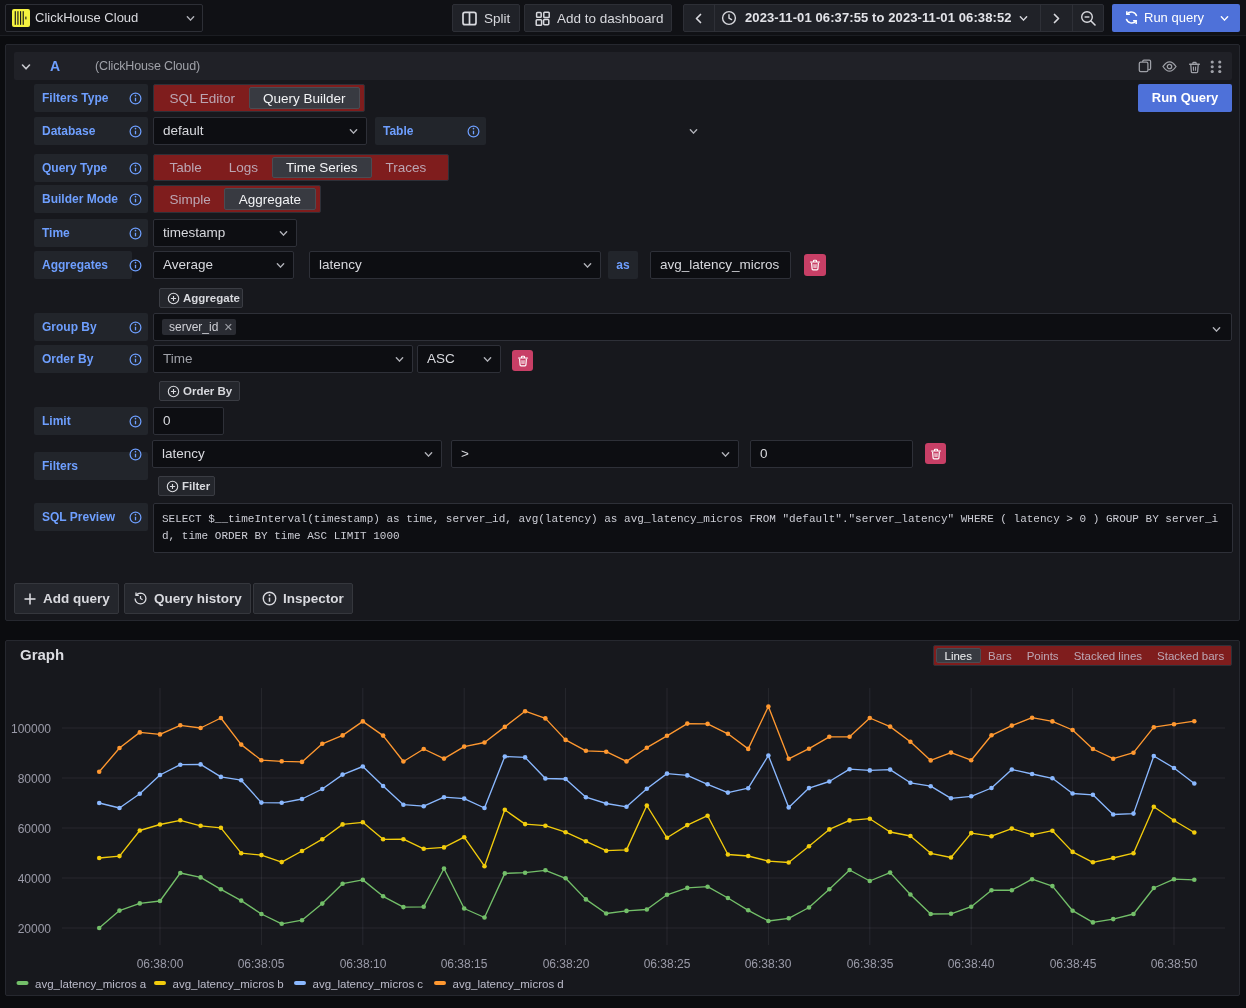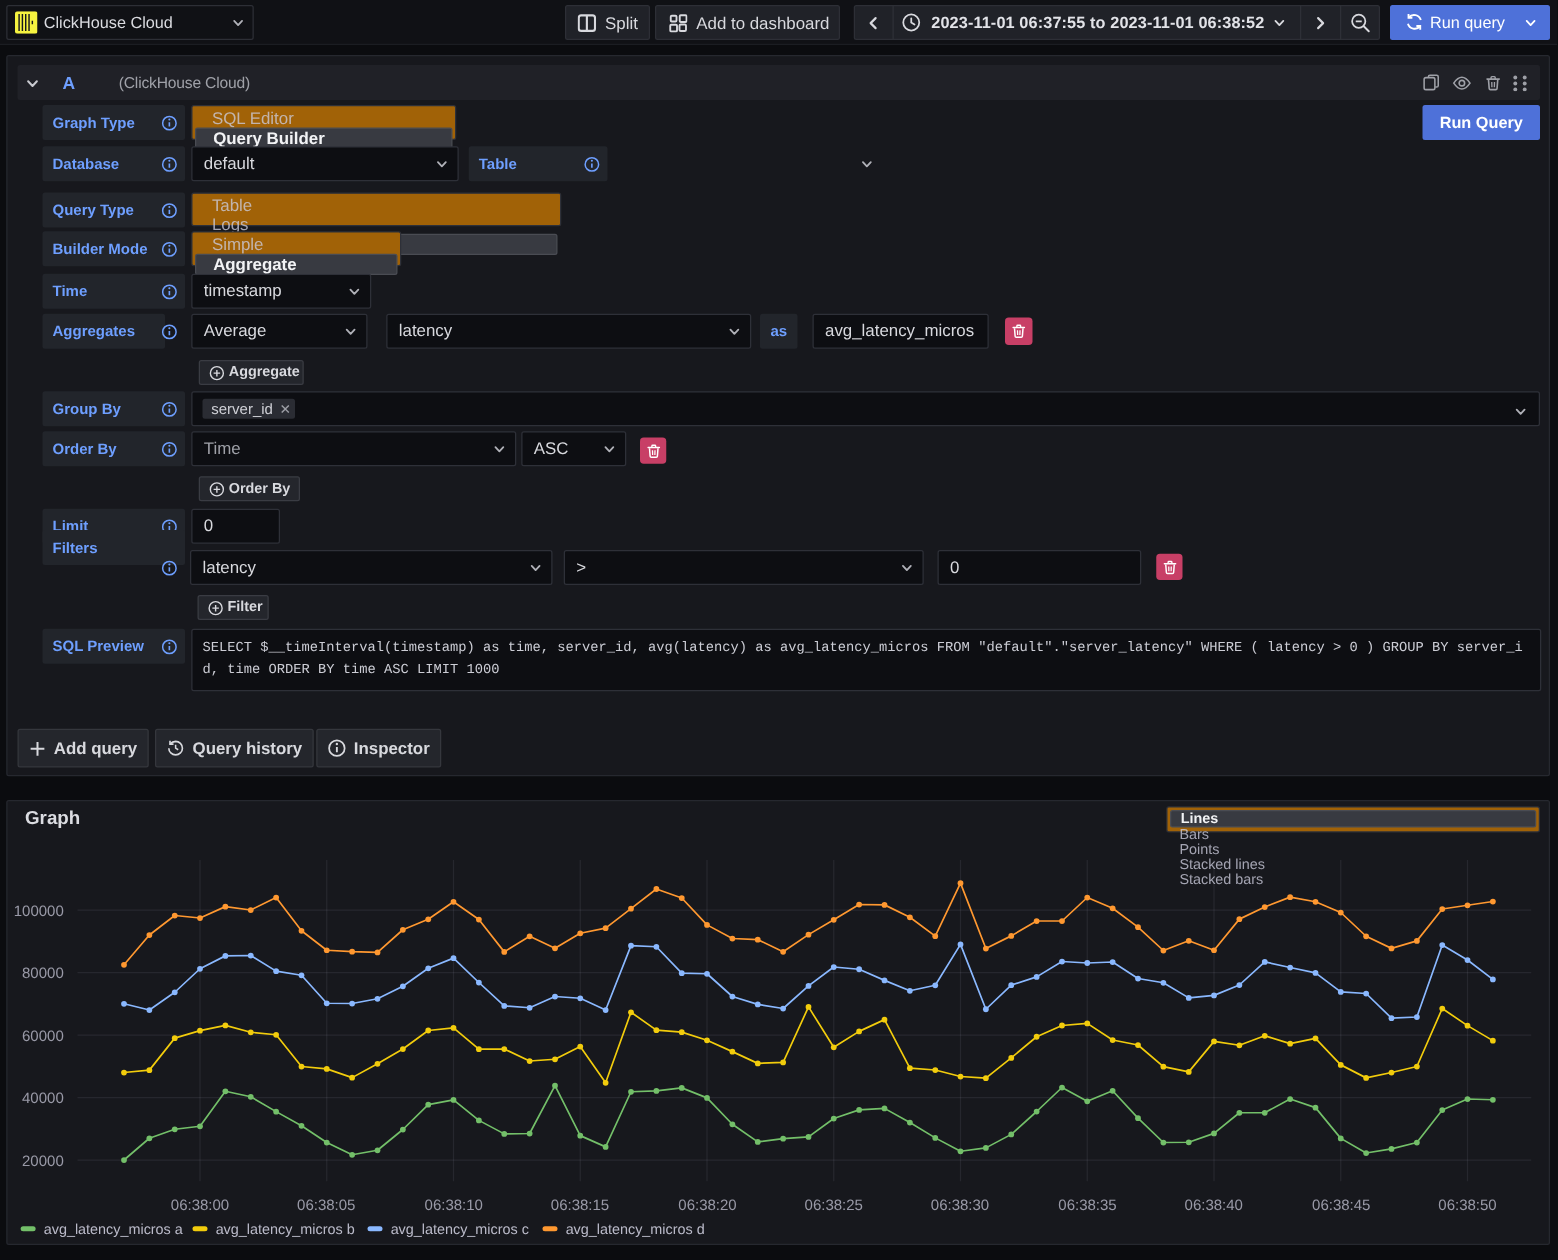--- a/index.html
+++ b/index.html
@@ -4,24 +4,24 @@
 html,body { background:#0B0C0F; }
 #root { position:relative; width:1246px; height:1008px; overflow:hidden;
   font-family:"Liberation Sans", sans-serif; background:#0B0C0F; }
 .abs { position:absolute; }
 .lbl { position:absolute; height:28px; background:#22252B; border-radius:2px;
   color:#6E9FFF; font-size:12px; font-weight:700; line-height:28px; padding-left:8px; }
 .sel { position:absolute; background:#0D0E12; border:1px solid #2E3038; border-radius:2px;
   font-size:13.5px; line-height:26px; padding-left:9px; }
 .inp { position:absolute; background:#0D0E12; border:1px solid #2E3038; border-radius:2px;
   color:#D8D9DE; font-size:13.5px; line-height:26px; padding-left:9px; }
-.rgrp { position:absolute; background:#a16207; border:1px solid #2E3038; border-radius:2px;
-  display:flex; align-items:stretch; padding:2px;flex-direction:column; }
+.rgrp { position:absolute; background:#7f1d1d; border:1px solid #2E3038; border-radius:2px;
+  display:flex; align-items:stretch; padding:2px; }
 .rsel { white-space:nowrap; background:#383A41; border:1px solid #4A4C53; border-radius:2px; color:#F2F3F5;
-  font-weight:700; display:flex; align-items:center; padding:0 11px; }
+  font-weight:400; display:flex; align-items:center; padding:0 11px; }
 .runs { white-space:nowrap; color:rgba(204,204,220,0.78); font-weight:500; display:flex; align-items:center; padding:0 11px; }
 .chip { position:absolute; white-space:nowrap; background:#24262C; border:1px solid #3A3C43; border-radius:2px;
   display:flex; align-items:center; gap:3px; padding:0 4px 0 7px; color:#D8D9DE;
   font-size:11.5px; font-weight:700; overflow:hidden; }
 .tbtn { position:absolute; height:28px; white-space:nowrap; background:#202228; border:1px solid #2D2F36; border-radius:2px;
   display:flex; align-items:center; color:#D8D9DE; font-size:13.5px; font-weight:500; }
 .bbtn { position:absolute; height:31px; white-space:nowrap; background:#24262C; border:1px solid #35373D; border-radius:2px;
   display:flex; align-items:center; gap:6px; padding:0 8px; color:#D8D9DE; font-size:13.5px; font-weight:500; }
 </style></head><body>
 <div id="root">
@@ -112,21 +112,21 @@
         <line x1="7" y1="5.2" x2="6.9" y2="9" stroke="#9EA0A7" stroke-width="1"></line>
       </svg></div>
 <svg style="position:absolute;left:1210px;top:60px" width="12" height="13" viewBox="0 0 11.4 12.4">
       <circle cx="2.1" cy="1.9" r="1.5" fill="#9EA0A7"></circle>
       <circle cx="9.3" cy="1.9" r="1.5" fill="#9EA0A7"></circle>
       <circle cx="2.1" cy="6.449999999999999" r="1.5" fill="#9EA0A7"></circle>
       <circle cx="9.3" cy="6.449999999999999" r="1.5" fill="#9EA0A7"></circle>
       <circle cx="2.1" cy="11.0" r="1.5" fill="#9EA0A7"></circle>
       <circle cx="9.3" cy="11.0" r="1.5" fill="#9EA0A7"></circle>
     </svg>
-<div class="lbl" style="left:34px;top:84px;width:114px"><span>Graph Type</span></div>
+<div class="lbl" style="left:34px;top:84px;width:114px"><span>Filters Type</span></div>
     <svg style="position:absolute;left:129px;top:92px" width="13" height="13" viewBox="0 0 14 14">
       <circle cx="7" cy="7" r="5.8" fill="none" stroke="#6E9FFF" stroke-width="1.3"></circle>
       <line x1="7" y1="6.2" x2="7" y2="10" stroke="#6E9FFF" stroke-width="1.4"></line>
       <circle cx="7" cy="3.9" r="0.9" fill="#6E9FFF"></circle>
     </svg>
 <div class="rgrp" style="left:153px;top:84px;width:212px;height:28px">
       <div class="runs" style="font-size:13.5px;padding:0 13.5px">SQL Editor</div>
       <div class="rsel" style="font-size:13.5px;padding:0 13.5px">Query Builder</div>
     </div>
 <div class="abs" style="left:1138px;top:84px;width:94px;height:28px;background:#4E71D9;border-radius:2px;color:#fff;font-size:13px;font-weight:600;text-align:center;line-height:28px">Run Query</div>
@@ -256,21 +256,21 @@
       </svg>
       <span>Order By</span>
     </div>
 <div class="lbl" style="left:34px;top:407px;width:114px"><span>Limit</span></div>
     <svg style="position:absolute;left:129px;top:415px" width="13" height="13" viewBox="0 0 14 14">
       <circle cx="7" cy="7" r="5.8" fill="none" stroke="#6E9FFF" stroke-width="1.3"></circle>
       <line x1="7" y1="6.2" x2="7" y2="10" stroke="#6E9FFF" stroke-width="1.4"></line>
       <circle cx="7" cy="3.9" r="0.9" fill="#6E9FFF"></circle>
     </svg>
 <div class="inp" style="left:153px;top:407px;width:71px;height:28px">0</div>
-<div class="lbl" style="left:34px;top:424px;width:114px"><span>Filters</span></div>
+<div class="lbl" style="left:34px;top:452px;width:114px"><span>Filters</span></div>
     <svg style="position:absolute;left:129px;top:448px" width="13" height="13" viewBox="0 0 14 14">
       <circle cx="7" cy="7" r="5.8" fill="none" stroke="#6E9FFF" stroke-width="1.3"></circle>
       <line x1="7" y1="6.2" x2="7" y2="10" stroke="#6E9FFF" stroke-width="1.4"></line>
       <circle cx="7" cy="3.9" r="0.9" fill="#6E9FFF"></circle>
     </svg>
 <div class="sel" style="left:152px;top:440px;width:290px;height:28px"><span style="color:#D8D9DE">latency</span></div>
     <svg style="position:absolute;left:424px;top:450.0px" width="9" height="9" viewBox="0 0 10 10">
       <path d="M1.5 3 L5 6.8 L8.5 3" fill="none" stroke="#B0B1B8" stroke-width="1.6" stroke-linecap="round" stroke-linejoin="round"></path>
     </svg>
 <div class="sel" style="left:451px;top:440px;width:288px;height:28px"><span style="color:#D8D9DE">&gt;</span></div>

